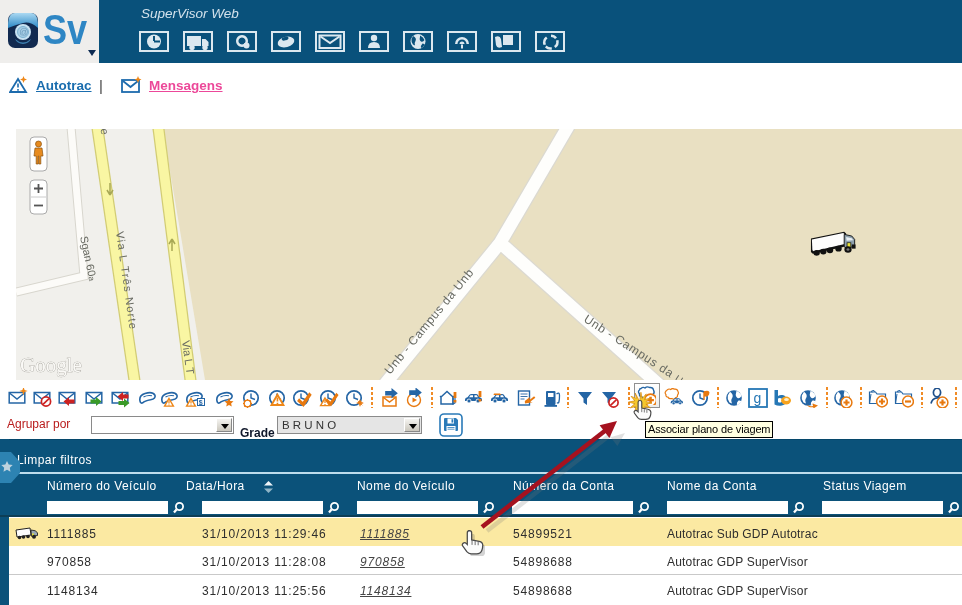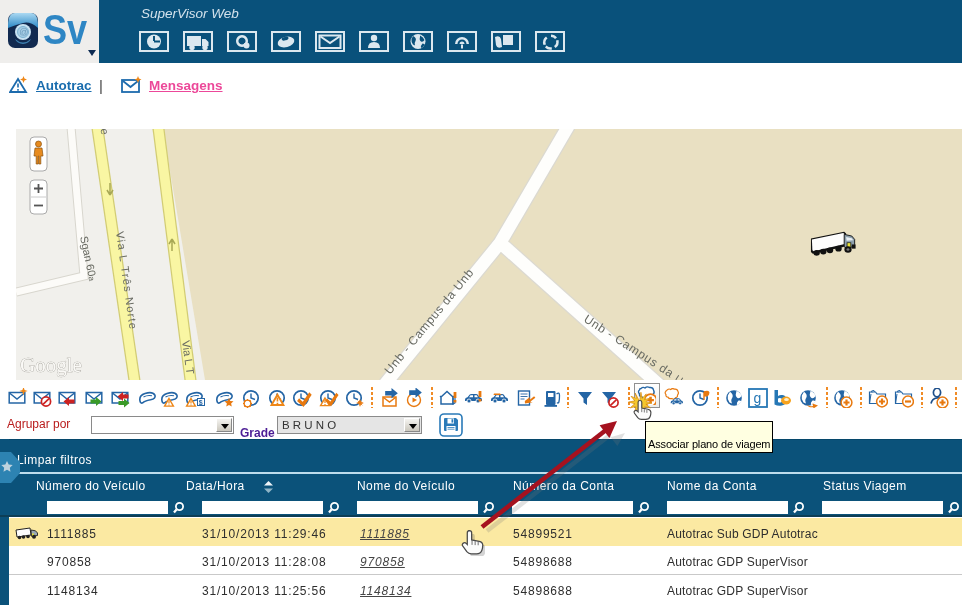--- a/index.html
+++ b/index.html
@@ -364,21 +364,21 @@
       <use href="#prs" x="8" y="9"></use>
       <use href="#oplus" x="13.5" y="14.5"></use>
     </svg>
 <div class="sep" style="left:955px"></div>
 <div class="abs" style="left:7px;top:417px;font-size:12px;font-weight:normal;color:#b91c1c">Agrupar por</div>
 <div class="abs" style="left:91px;top:416px;width:143px;height:18px;border:1px solid #8a8a8a;background:#fff">
 <div class="abs" style="right:1px;top:1px;width:16px;height:14px;background:linear-gradient(#f5f4f1,#cbc7bd);border:1px solid #888;border-top-color:#fff;border-left-color:#fff">
         <div class="abs" style="left:3.5px;top:5px;border-left:4px solid transparent;border-right:4px solid transparent;border-top:5px solid #000"></div>
       </div>
 </div>
-<div class="abs" style="left:240px;top:426px;font-size:12px;font-weight:bold;color:#4c1d95">Grade</div>
+<div class="abs" style="left:240px;top:426px;font-size:12px;font-weight:bold;color:#0f172a">Grade</div>
 <div class="abs" style="left:277px;top:416px;width:145px;height:18px;border:1px solid #8a8a8a;background:#e5e5e5">
 <div class="abs" style="left:4px;top:2px;font-size:11.5px;color:#333">B R U N O</div>
 <div class="abs" style="right:1px;top:1px;width:16px;height:14px;background:linear-gradient(#f5f4f1,#cbc7bd);border:1px solid #888;border-top-color:#fff;border-left-color:#fff">
         <div class="abs" style="left:3.5px;top:5px;border-left:4px solid transparent;border-right:4px solid transparent;border-top:5px solid #000"></div>
       </div>
 </div>
 <svg class="abs" style="left:439px;top:413px" width="24" height="24" viewBox="0 0 24 24">
 <rect x="1" y="1" width="22" height="22" rx="4" fill="#fff" stroke="#2a7ab8" stroke-width="1.6"></rect>
 <path d="M5 6 q0-1 1-1 h11 l2 2 v10 q0 1-1 1 h-12 q-1 0-1-1 Z" fill="#2a7ab8"></path>
 <rect x="8.5" y="5.5" width="6.5" height="5" fill="#fff"></rect>
@@ -387,21 +387,21 @@
       <path d="M8.5 14.5 h7 M8.5 16.2 h7" stroke="#2a7ab8" stroke-width="0.8"></path>
 </svg>
 <div class="abs" style="left:0;top:439px;width:962px;height:78px;background:#0b527a;border-top:1px solid #06476b"></div>
 <div class="abs" style="left:0;top:439px;width:9px;height:166px;background:#0b527a"></div>
 <div class="th" style="left:17px;top:453px">Limpar filtros</div>
 <div class="abs" style="left:12px;top:472px;width:950px;height:2px;background:#bedded"></div>
 <svg class="abs" style="left:0;top:452px" width="21" height="31" viewBox="0 0 21 31">
       <polygon points="0,0 11,0 20,10 20,21 11,31 0,31" fill="#2d83b2"></polygon>
       <path d="M7 9 l1.7 3.6 4 0.5 -2.9 2.7 0.7 3.9 -3.5-1.9 -3.5 1.9 0.7-3.9 -2.9-2.7 4-0.5 Z" fill="#bdd2de"></path>
     </svg>
-<div class="th" style="left:36px;top:479px">Número do Veículo</div>
+<div class="th" style="left:47px;top:479px">Número do Veículo</div>
 <div class="th" style="left:186px;top:479px">Data/Hora</div>
 <svg class="abs" style="left:263px;top:481px" width="11" height="12" viewBox="0 0 11 12">
       <path d="M5.5 0 L10 4.5 H1 Z" fill="#eef4f8"></path>
       <path d="M5.5 12 L10 7.5 H1 Z" fill="#8fb4c6"></path>
     </svg>
 <div class="th" style="left:357px;top:479px">Nome do Veículo</div>
 <div class="th" style="left:513px;top:479px">Número da Conta</div>
 <div class="th" style="left:667px;top:479px">Nome da Conta</div>
 <div class="th" style="left:823px;top:479px">Status Viagem</div>
 <div class="flt" style="left:47px"></div>
@@ -460,21 +460,21 @@
 <div class="cell" style="left:47px;top:584px">1148134</div>
 <div class="cell" style="left:202px;top:584px">31/10/2013 11:25:56</div>
 <div class="cell" style="left:360px;top:584px;font-style:italic;text-decoration:underline;color:#454545">1148134</div>
 <div class="cell" style="left:513px;top:584px">54898688</div>
 <div class="cell" style="left:667px;top:584px;letter-spacing:0.2px">Autotrac GDP SuperVisor</div>
 <svg class="abs" style="left:628px;top:391px" width="25" height="23" viewBox="0 0 30 28">
 <g fill="#f5c82d" stroke="#d98d12" stroke-width="0.9">
 <path d="M14 13 L15.5 1.5 L17 9 L22 3.5 L20 10.5 L27 8.5 L21.5 13 L29 14.5 L21.5 16 L27 20.5 L20 19 L22 26 L16.5 20.5 L15 27.5 L13 20.5 L8 25.5 L9.5 19 L2.5 20.5 L8 15.5 L0.5 13.5 L8 12 L3.5 6.5 L10 9 L8.5 2.5 Z"></path>
 </g>
 </svg>
-<div class="abs" style="left:645px;top:421px;height:17px;background:#ffffe1;border:1px solid #000;font-size:11px;letter-spacing:-0.15px;line-height:15px;padding:15px 2px;color:#000;white-space:nowrap">Associar plano de viagem</div>
+<div class="abs" style="left:645px;top:421px;height:17px;background:#ffffe1;border:1px solid #000;font-size:11px;letter-spacing:-0.15px;line-height:15px;padding:0 2px;color:#000;white-space:nowrap">Associar plano de viagem</div>
 <svg class="abs" style="left:470px;top:410px" width="160" height="130" viewBox="0 0 160 130">
 <g opacity="0.22">
         <line x1="17" y1="121" x2="140" y2="25" stroke="#777" stroke-width="4.5"></line>
         <polygon points="151,17 143.4,29.9 136.6,21.3" fill="#777" transform="translate(4,6)"></polygon>
       </g>
 <line x1="12" y1="117" x2="136" y2="20" stroke="#a5121f" stroke-width="4.6"></line>
 <polygon points="147,11 139.4,27.9 129.6,15.3" fill="#a5121f"></polygon>
 </svg>
 <svg class="abs" style="left:630px;top:398px" width="26" height="30" viewBox="0 0 26 30">
 <g transform="translate(3,1) scale(0.73)">

